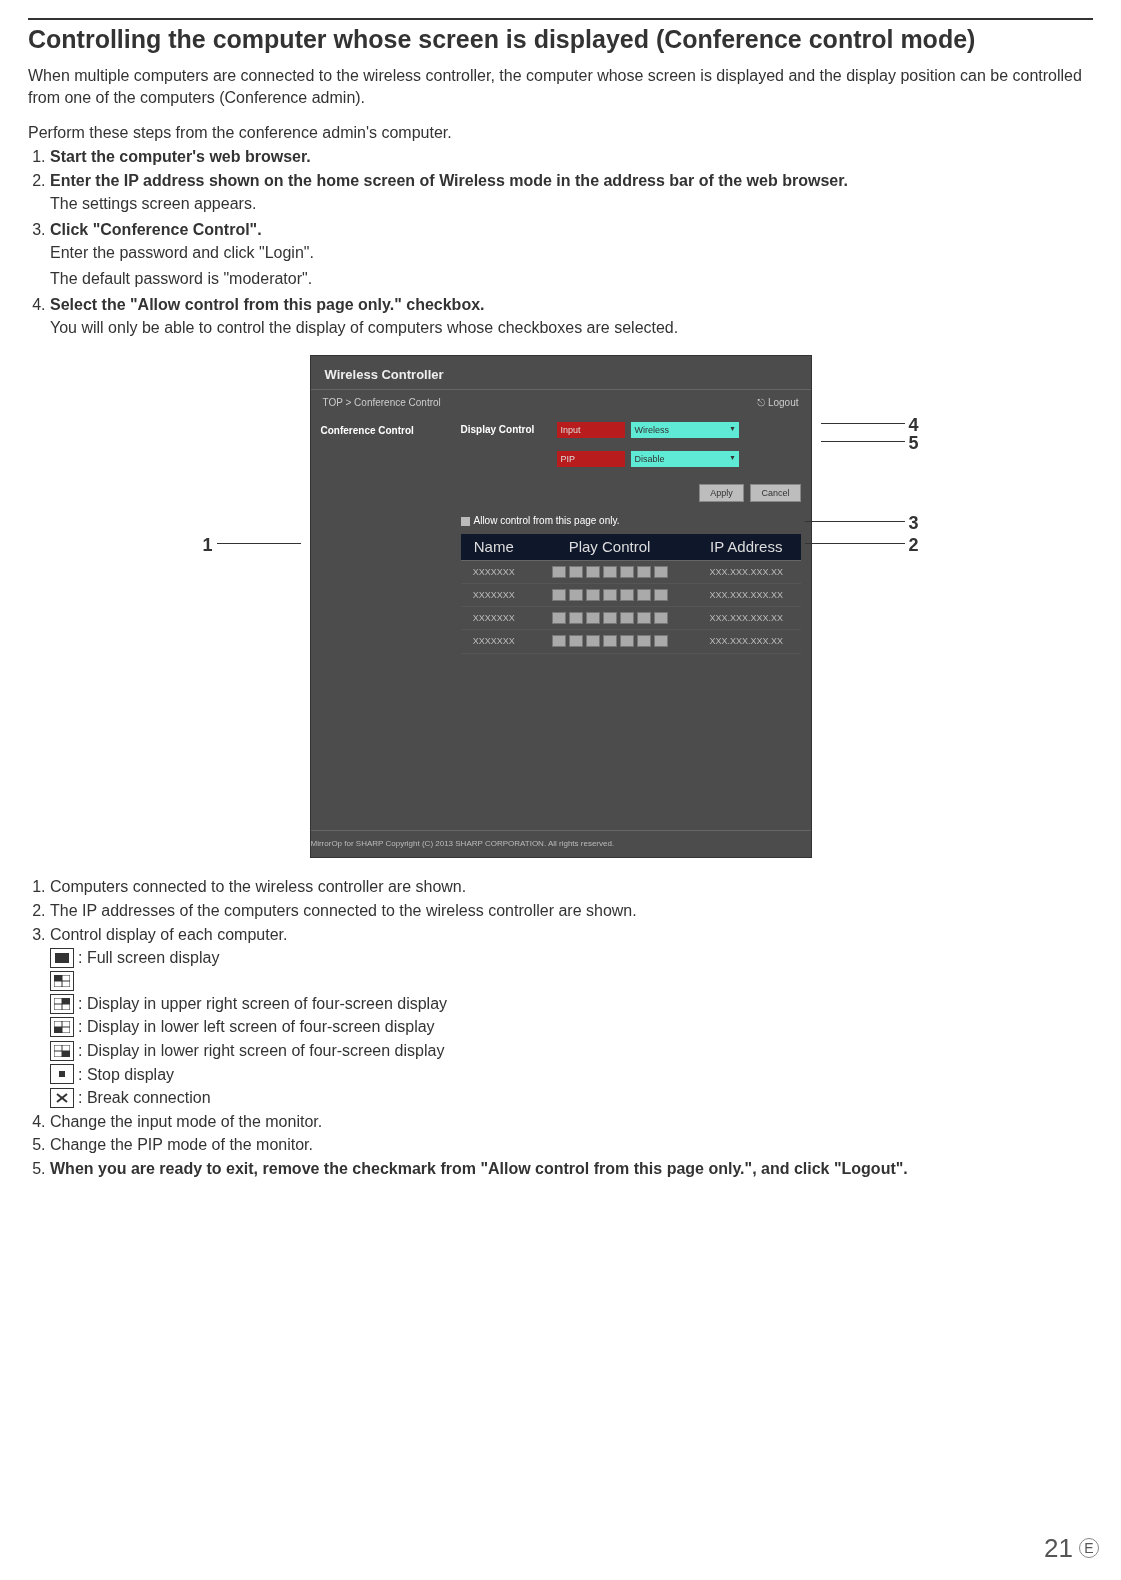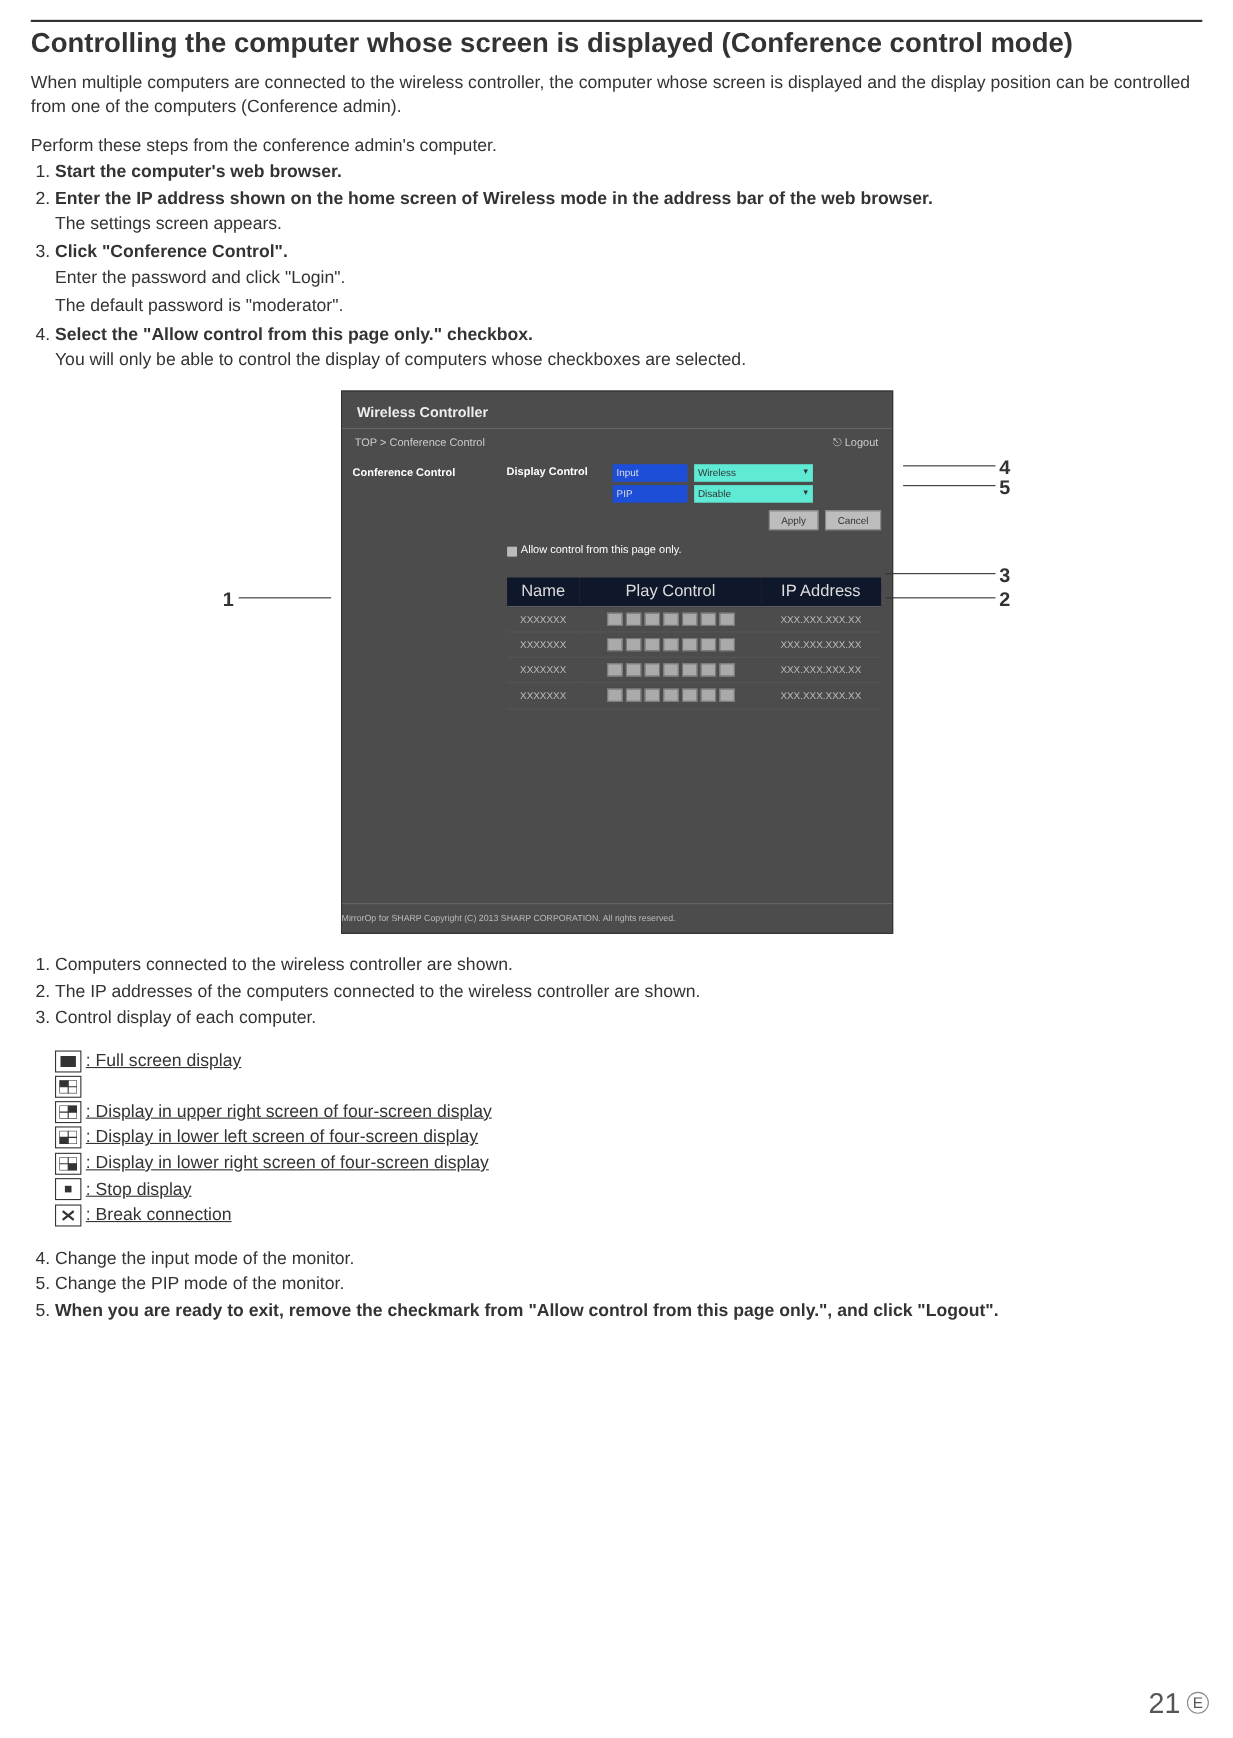--- a/index.html
+++ b/index.html
@@ -94,32 +94,32 @@
     font-weight: bold;
     color: #fff;
   }
   .main {
     flex: 1;
     padding: 6px 10px 16px 10px;
   }
   .dc-row {
     display: flex;
     align-items: center;
-    margin-bottom: 3px;
+    margin-bottom: 13px;
     gap: 6px;
   }
   .dc-label {
     width: 90px;
     font-weight: bold;
     color: #fff;
     font-size: 10px;
   }
   .field-label {
     width: 60px;
-    background: #1d4ed8;
+    background: #b91c1c;
     padding: 2px 4px;
     color: #ddd;
     font-size: 9px;
   }
   .field-select {
     width: 100px;
     background: #5eead4;
     padding: 2px 4px;
     color: #333;
     font-size: 9px;
@@ -134,21 +134,21 @@
   .btn {
     display: inline-block;
     background: #bdbdbd;
     color: #333;
     padding: 2px 10px;
     font-size: 9px;
     border: 1px solid #888;
     margin-left: 4px;
   }
   .allow-row {
-    padding: 4px 0 17px 0;
+    padding: 4px 0 6px 0;
     font-size: 10px;
     color: #fff;
     display: flex;
     align-items: center;
     gap: 4px;
   }
   .allow-row .cb {
     width: 9px; height: 9px; background: #bbb; display: inline-block;
   }
   table.list {
@@ -196,22 +196,21 @@
   }
   ol.notes {
     padding-left: 22px;
   }
   ol.notes > li {
     margin: 2px 0;
   }
   .icon-list {
     list-style: none;
     padding-left: 22px;
-    margin: 18px 0;
-    text-decoration: underline;
+    margin: 2px 0;
   }
   .icon-list li {
     display: flex;
     align-items: center;
     gap: 4px;
     margin: 2px 0;
   }
   .icon-box {
     width: 22px;
     height: 18px;

